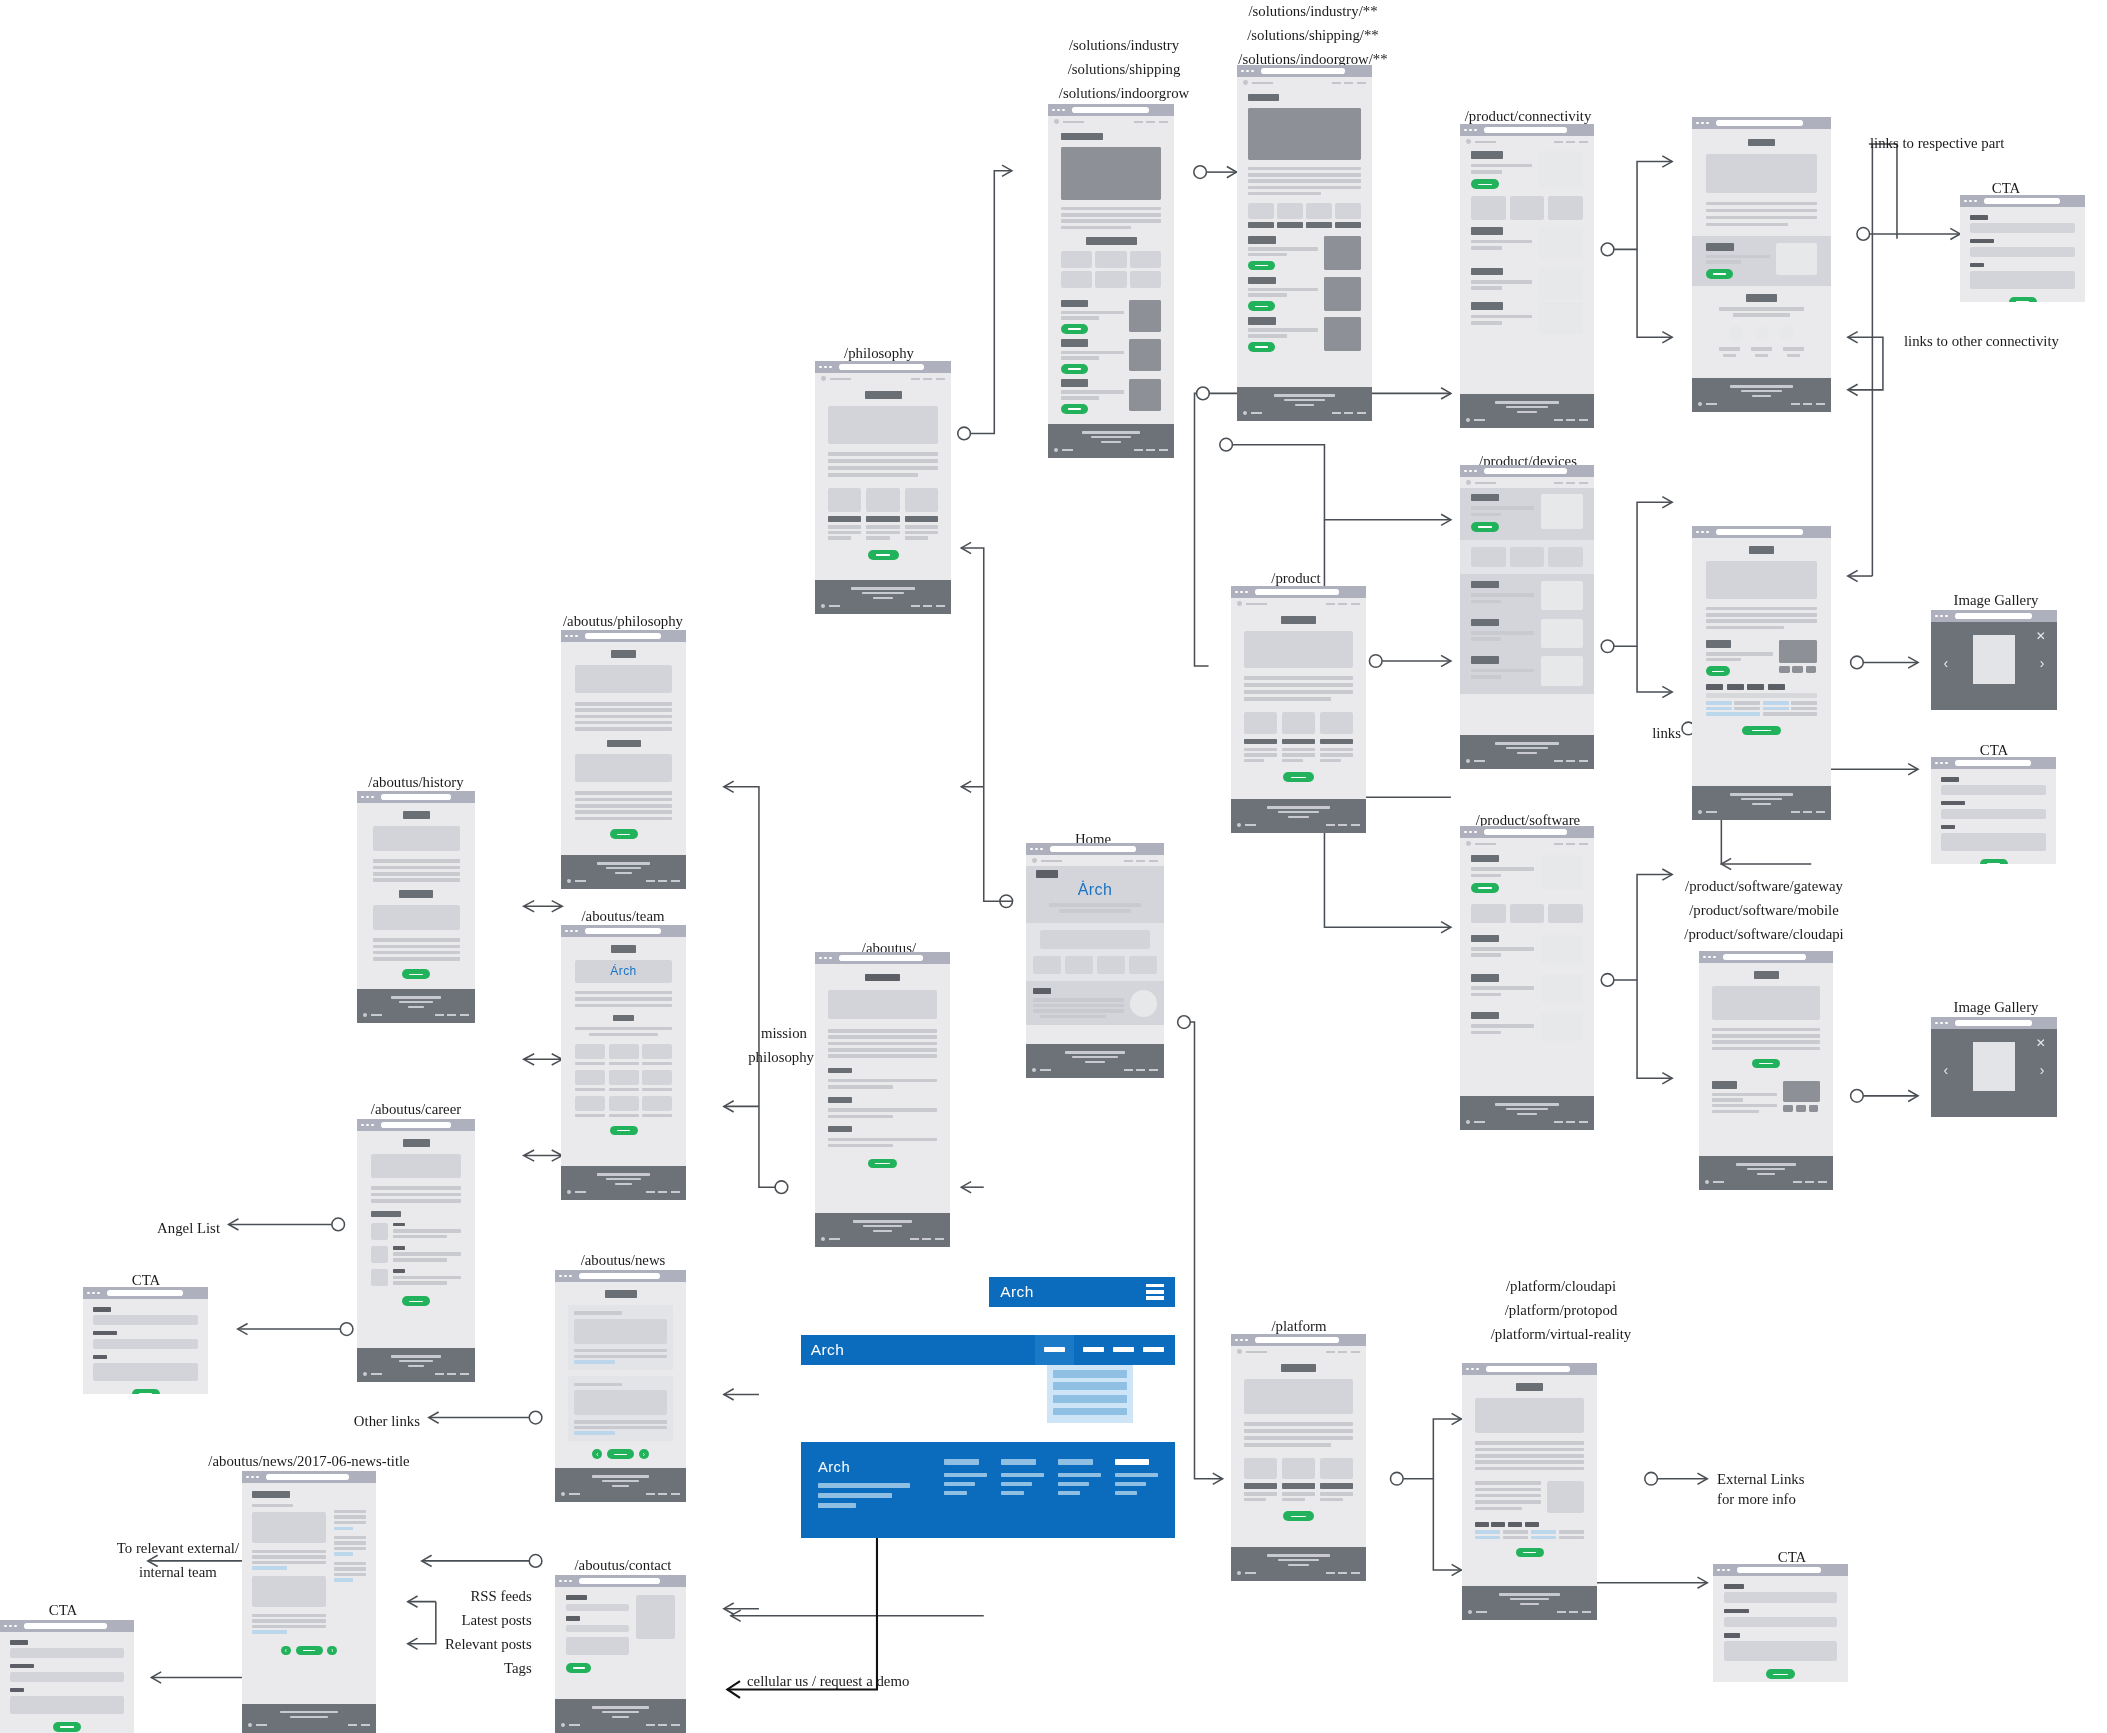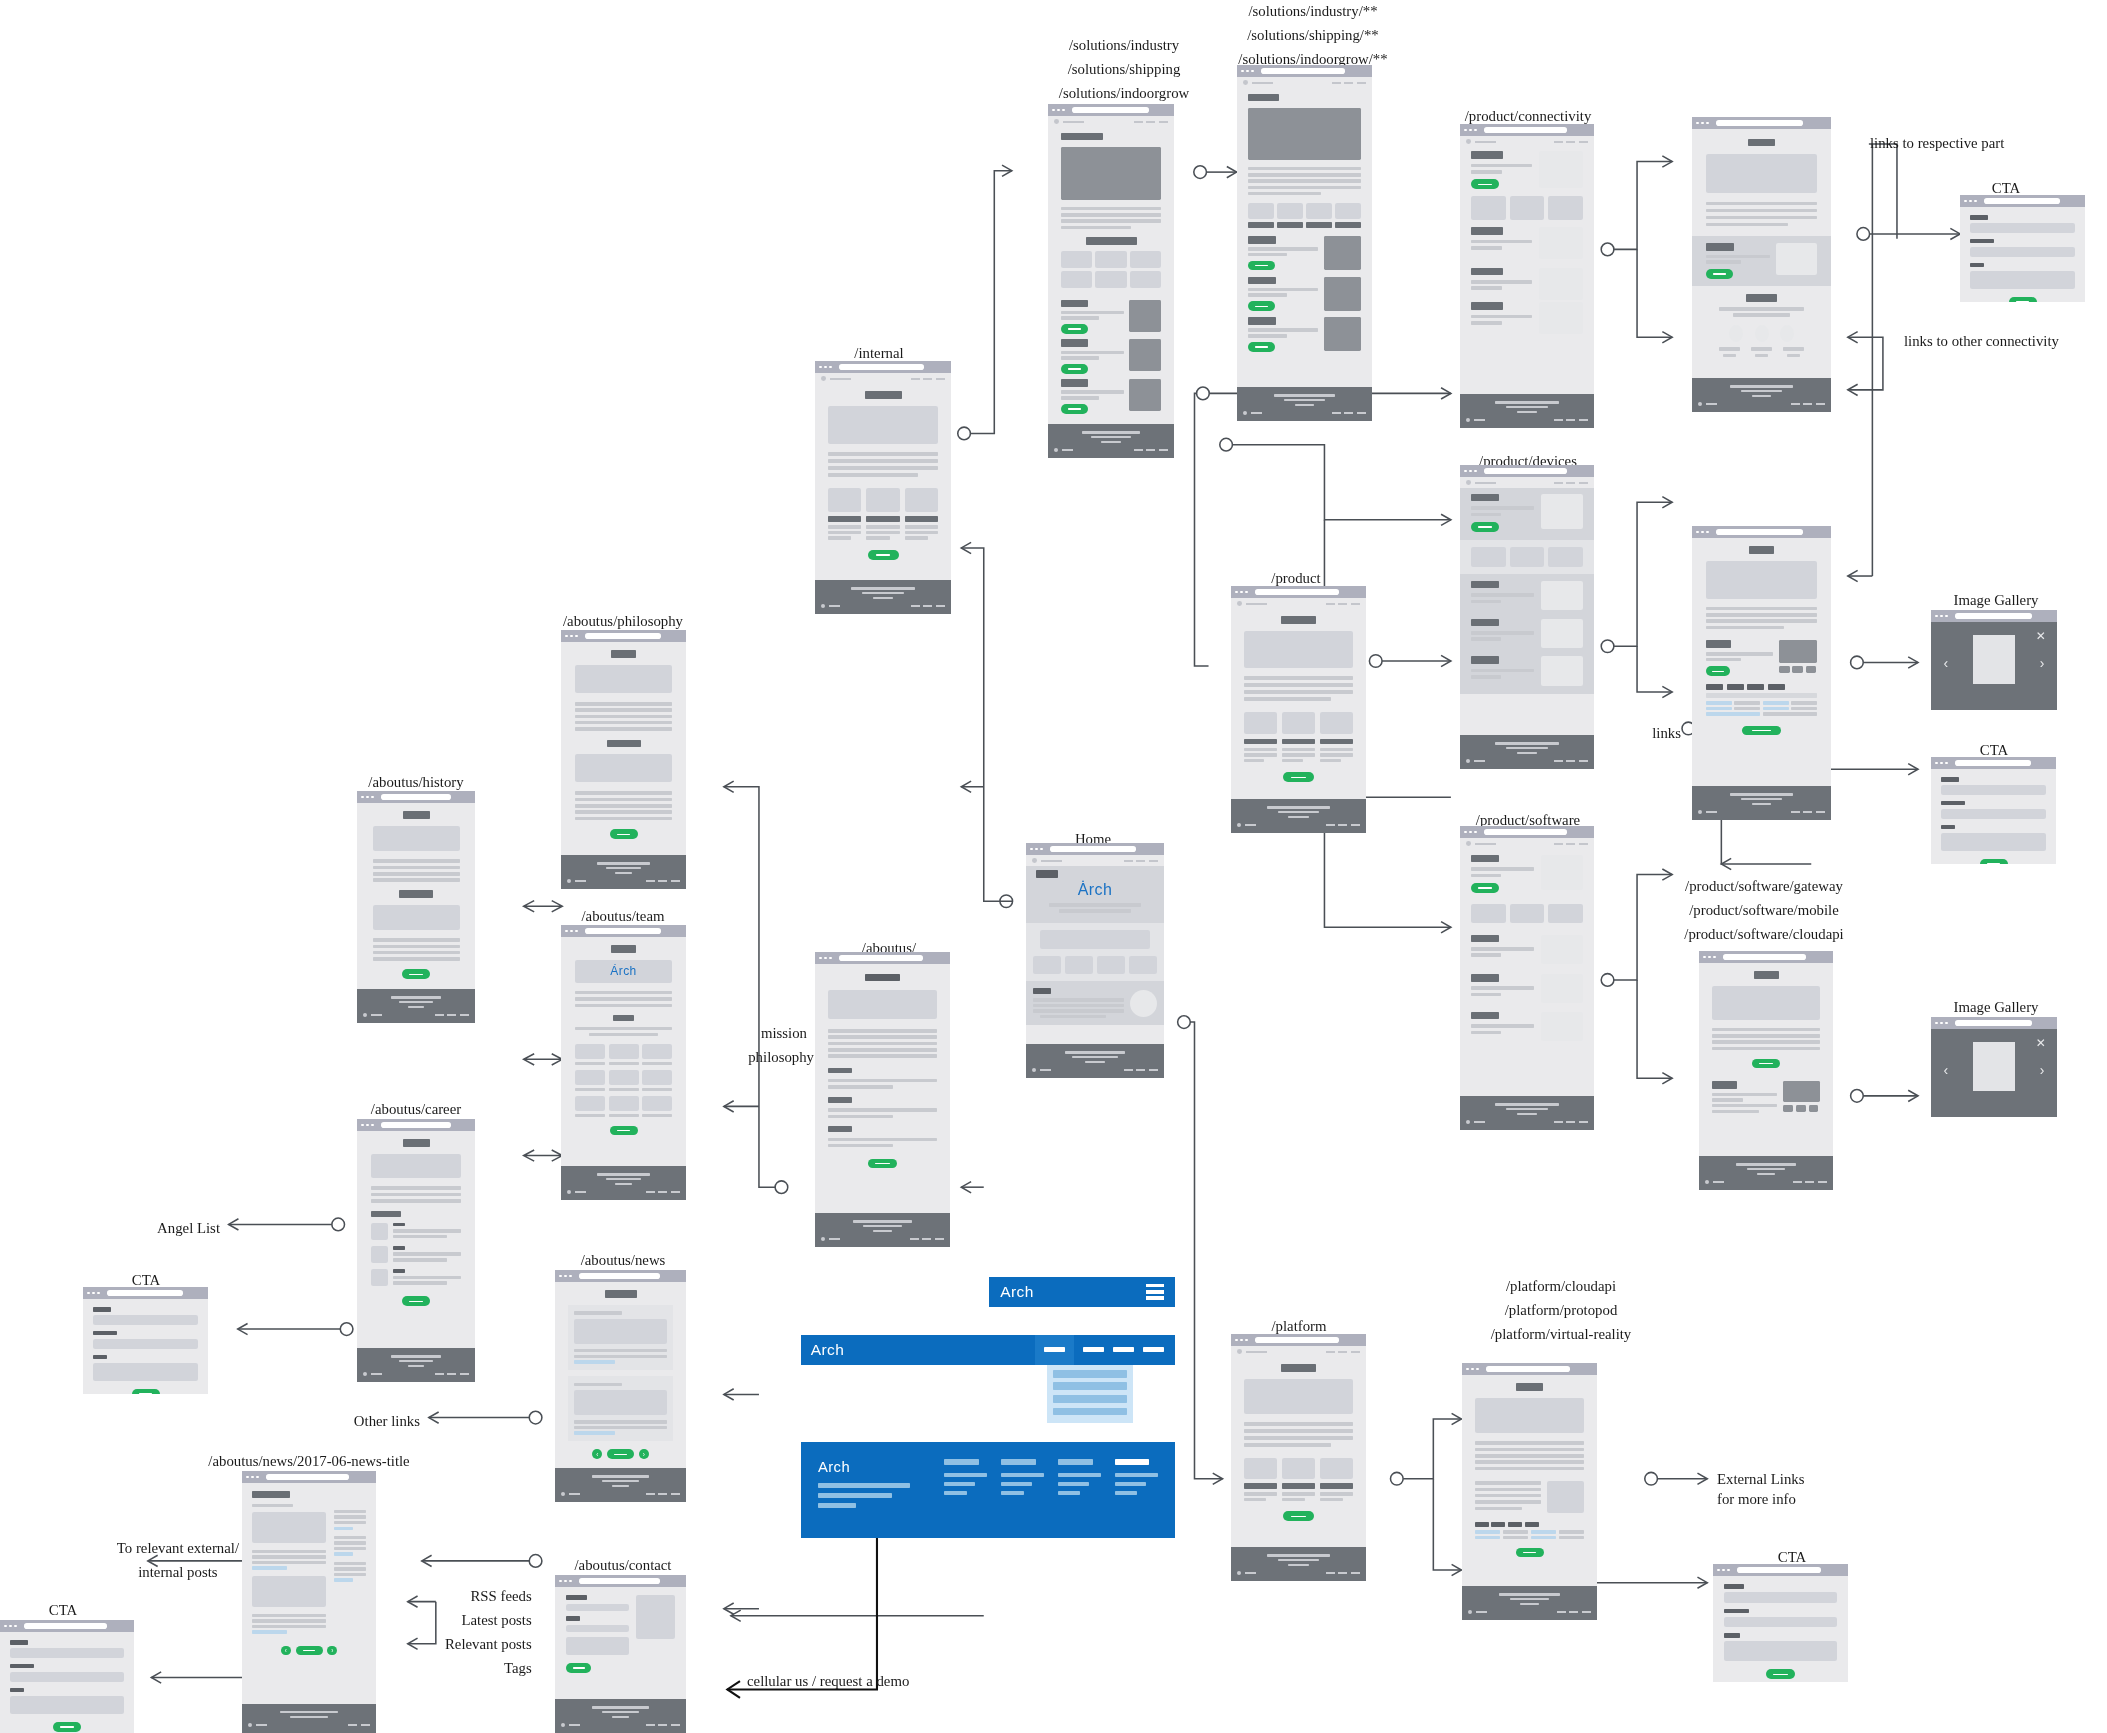--- a/index.html
+++ b/index.html
@@ -269,21 +269,21 @@
   </svg>
 
   <div class="label multi center" style="left:1124px; top:34px;">/solutions/industry
 /solutions/shipping
 /solutions/indoorgrow
 /solutions/ag</div>
   <div class="label multi center" style="left:1313px; top:0px;">/solutions/industry/**
 /solutions/shipping/**
 /solutions/indoorgrow/**
 /solutions/ag/**</div>
-  <div class="label center" style="left:879px; top:342px;">/internal</div>
+  <div class="label center" style="left:879px; top:342px;">/philosophy</div>
   <div class="label center" style="left:1296px; top:567px;">/product</div>
   <div class="label center" style="left:1528px; top:105px;">/product/connectivity</div>
   <div class="label center" style="left:1528px; top:450px;">/product/devices</div>
   <div class="label center" style="left:1528px; top:809px;">/product/software</div>
   <div class="label multi center" style="left:1764px; top:875px;">/product/software/gateway
 /product/software/mobile
 /product/software/cloudapi</div>
   <div class="label center" style="left:1299px; top:1315px;">/platform</div>
   <div class="label multi center" style="left:1561px; top:1275px;">/platform/cloudapi
 /platform/protopod
@@ -311,21 +311,21 @@
   <div class="label" style="left:1870px; top:132px;">links to respective part</div>
   <div class="label" style="left:1904px; top:330px;">links to other connectivity</div>
   <div class="label right" style="left:1681px; top:722px;">links</div>
 
   <div class="label right" style="left:807px; top:1022px;">mission</div>
   <div class="label right" style="left:814px; top:1046px;">philosophy</div>
 
   <div class="label right" style="left:220px; top:1217px;">Angel List</div>
   <div class="label right" style="left:420px; top:1410px;">Other links</div>
   <div class="label multi right" style="left:239px; top:1537px; text-align:center;">To relevant external/
-internal posts</div>
+internal team</div>
   <div class="label multi" style="left:445px; top:1585px; text-align:right;">RSS feeds
 Latest posts
 Relevant posts
 Tags</div>
   <div class="label multi" style="left:1717px; top:1470px; line-height:1.35;">External Links
 for more info</div>
   <div class="label" style="left:747px; top:1670px;">cellular us / request a demo</div>
 
   <div class="wf" style="left:1048px; top:104px; width:126px; height:354px;">
     <div class="chrome">

